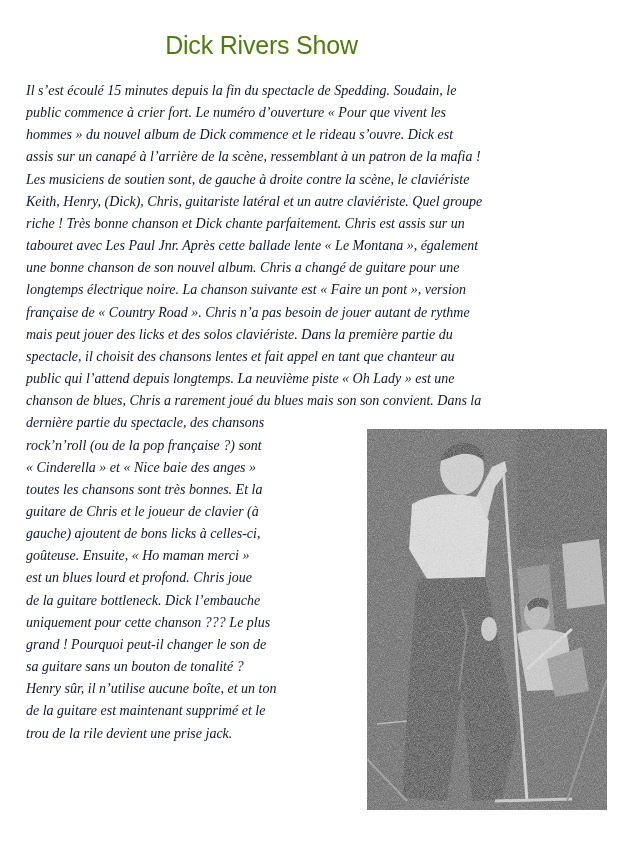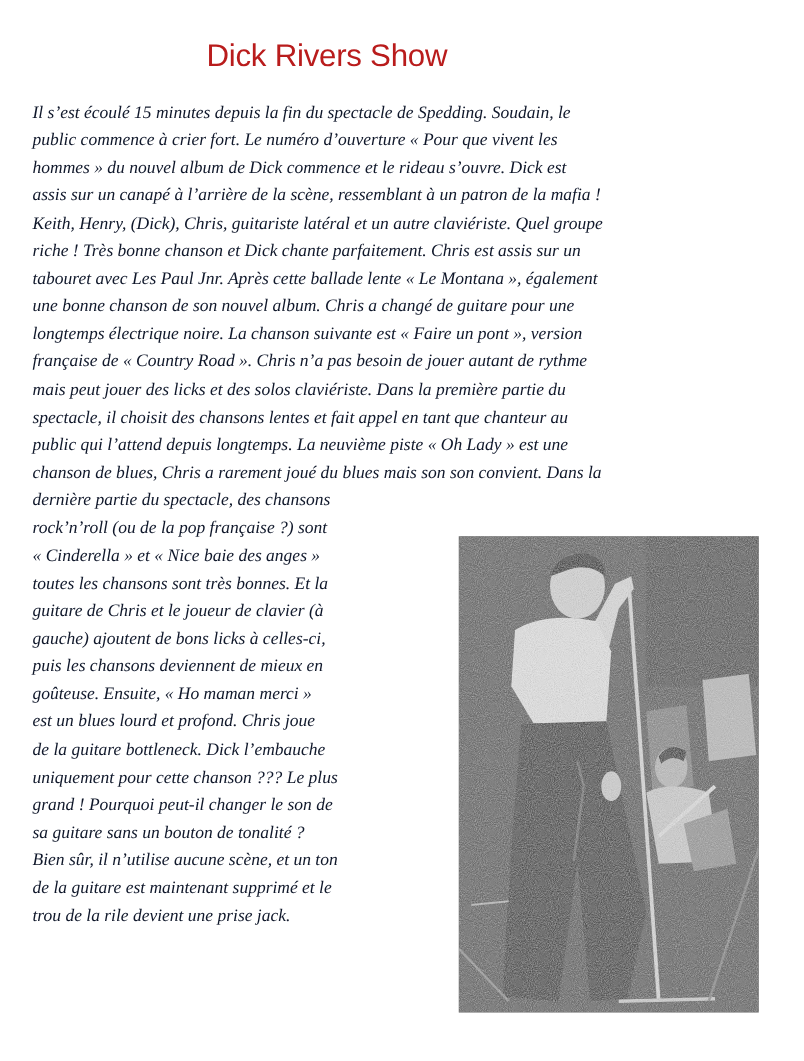--- a/index.html
+++ b/index.html
@@ -1,20 +1,20 @@
 <!DOCTYPE html>
 <html><head>
 <meta charset="utf-8">
 <style>
   html, body { margin: 0; padding: 0; background: #ffffff; }
   body { width: 643px; height: 849px; position: relative; overflow: hidden; }
   .title {
     position: absolute; left: 0; top: 31px; width: 523px; text-align: center;
     font-family: "Liberation Sans", "DejaVu Sans", sans-serif;
-    font-size: 25px; color: #b91c1c; letter-spacing: -0.2px;
+    font-size: 25px; color: #4d7c0f; letter-spacing: -0.2px;
   }
   .body-text {
     position: absolute; left: 26px; top: 80px; width: 600px;
     font-family: "Liberation Serif", "DejaVu Serif", serif;
     font-size: 14px; line-height: 22.15px; color: #0f172a; font-style: italic;
   }
   .line { display: block; white-space: nowrap; }
   .photo {
     position: absolute; left: 367px; top: 429px; width: 240px; height: 381px;
     overflow: hidden; background: #6f6f6f;
@@ -25,44 +25,44 @@
 <body>
 
 <div>
   <div class="title">Dick Rivers Show</div>
 
   <div class="body-text">
     <span class="line">Il s’est écoulé 15 minutes depuis la fin du spectacle de Spedding. Soudain, le</span>
     <span class="line">public commence à crier fort. Le numéro d’ouverture « Pour que vivent les</span>
     <span class="line">hommes » du nouvel album de Dick commence et le rideau s’ouvre. Dick est</span>
     <span class="line">assis sur un canapé à l’arrière de la scène, ressemblant à un patron de la mafia !</span>
+    <span class="line">Les musiciens de soutien sont, de gauche à droite contre la scène, le claviériste</span>
     <span class="line">Keith, Henry, (Dick), Chris, guitariste latéral et un autre claviériste. Quel groupe</span>
     <span class="line">riche ! Très bonne chanson et Dick chante parfaitement. Chris est assis sur un</span>
     <span class="line">tabouret avec Les Paul Jnr. Après cette ballade lente « Le Montana », également</span>
     <span class="line">une bonne chanson de son nouvel album. Chris a changé de guitare pour une</span>
     <span class="line">longtemps électrique noire. La chanson suivante est « Faire un pont », version</span>
     <span class="line">française de « Country Road ». Chris n’a pas besoin de jouer autant de  rythme</span>
     <span class="line">mais peut jouer des licks et des solos claviériste. Dans la première partie du</span>
     <span class="line">spectacle, il choisit des chansons lentes et fait appel en tant que chanteur au</span>
     <span class="line">public qui l’attend depuis longtemps.  La neuvième piste « Oh Lady » est une</span>
     <span class="line">chanson de blues, Chris a rarement joué du blues mais son son convient. Dans la</span>
     <span class="line">dernière partie du spectacle, des chansons</span>
     <span class="line">rock’n’roll (ou de la pop française ?) sont</span>
     <span class="line">« Cinderella » et « Nice baie des anges »</span>
     <span class="line">toutes les chansons sont très bonnes. Et la</span>
     <span class="line">guitare de Chris et le joueur de clavier (à</span>
     <span class="line">gauche) ajoutent de bons licks à celles-ci,</span>
-    <span class="line">puis les chansons deviennent de mieux en</span>
     <span class="line">goûteuse. Ensuite, « Ho maman merci »</span>
     <span class="line">est un blues lourd et profond. Chris joue</span>
     <span class="line">de la guitare bottleneck. Dick l’embauche</span>
     <span class="line">uniquement pour cette chanson ??? Le plus</span>
     <span class="line">grand ! Pourquoi peut-il changer le son de</span>
     <span class="line">sa guitare sans un bouton de tonalité ?</span>
-    <span class="line">Bien sûr, il n’utilise aucune scène, et un ton</span>
+    <span class="line">Henry sûr, il n’utilise aucune boîte, et un ton</span>
     <span class="line">de la guitare est maintenant supprimé et le</span>
     <span class="line">trou de la rile devient une prise jack.</span>
   </div>
 
   <div class="photo" title="black-and-white newspaper photo of a singer at a microphone stand with a guitarist behind">
     <svg width="240" height="381" viewBox="0 0 240 381" xmlns="http://www.w3.org/2000/svg">
       <defs>
         <filter id="grain" x="0" y="0" width="100%" height="100%">
           <feTurbulence type="fractalNoise" baseFrequency="1.2" numOctaves="2" seed="4" result="n"></feTurbulence>
           <feColorMatrix type="saturate" values="0" in="n" result="g"></feColorMatrix>

